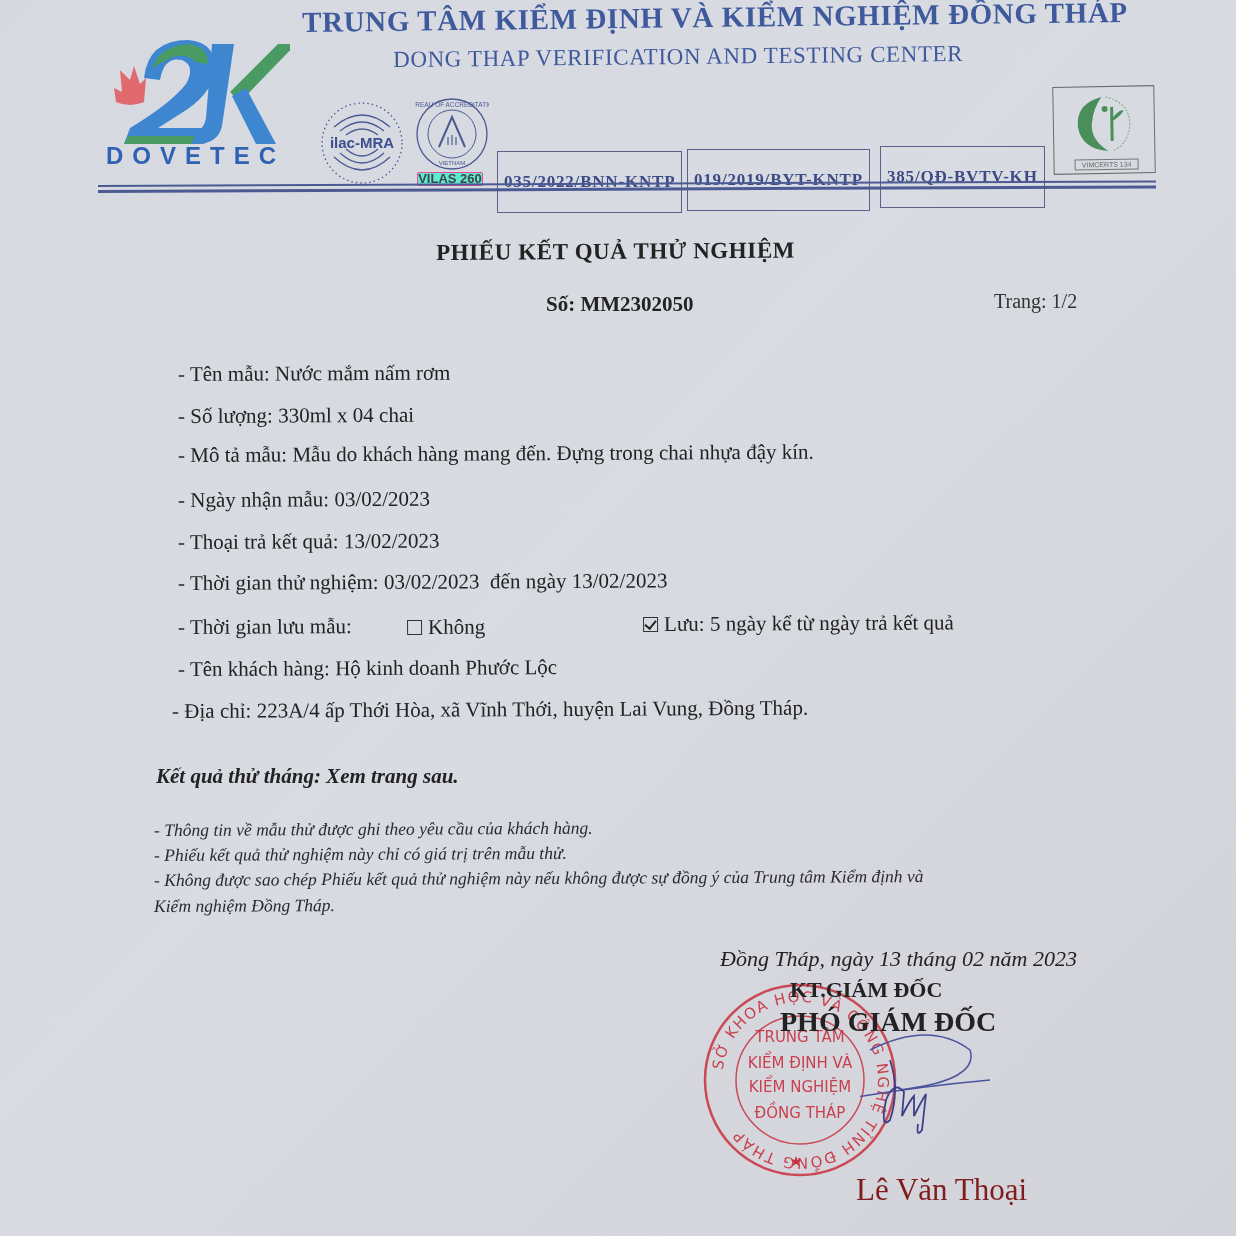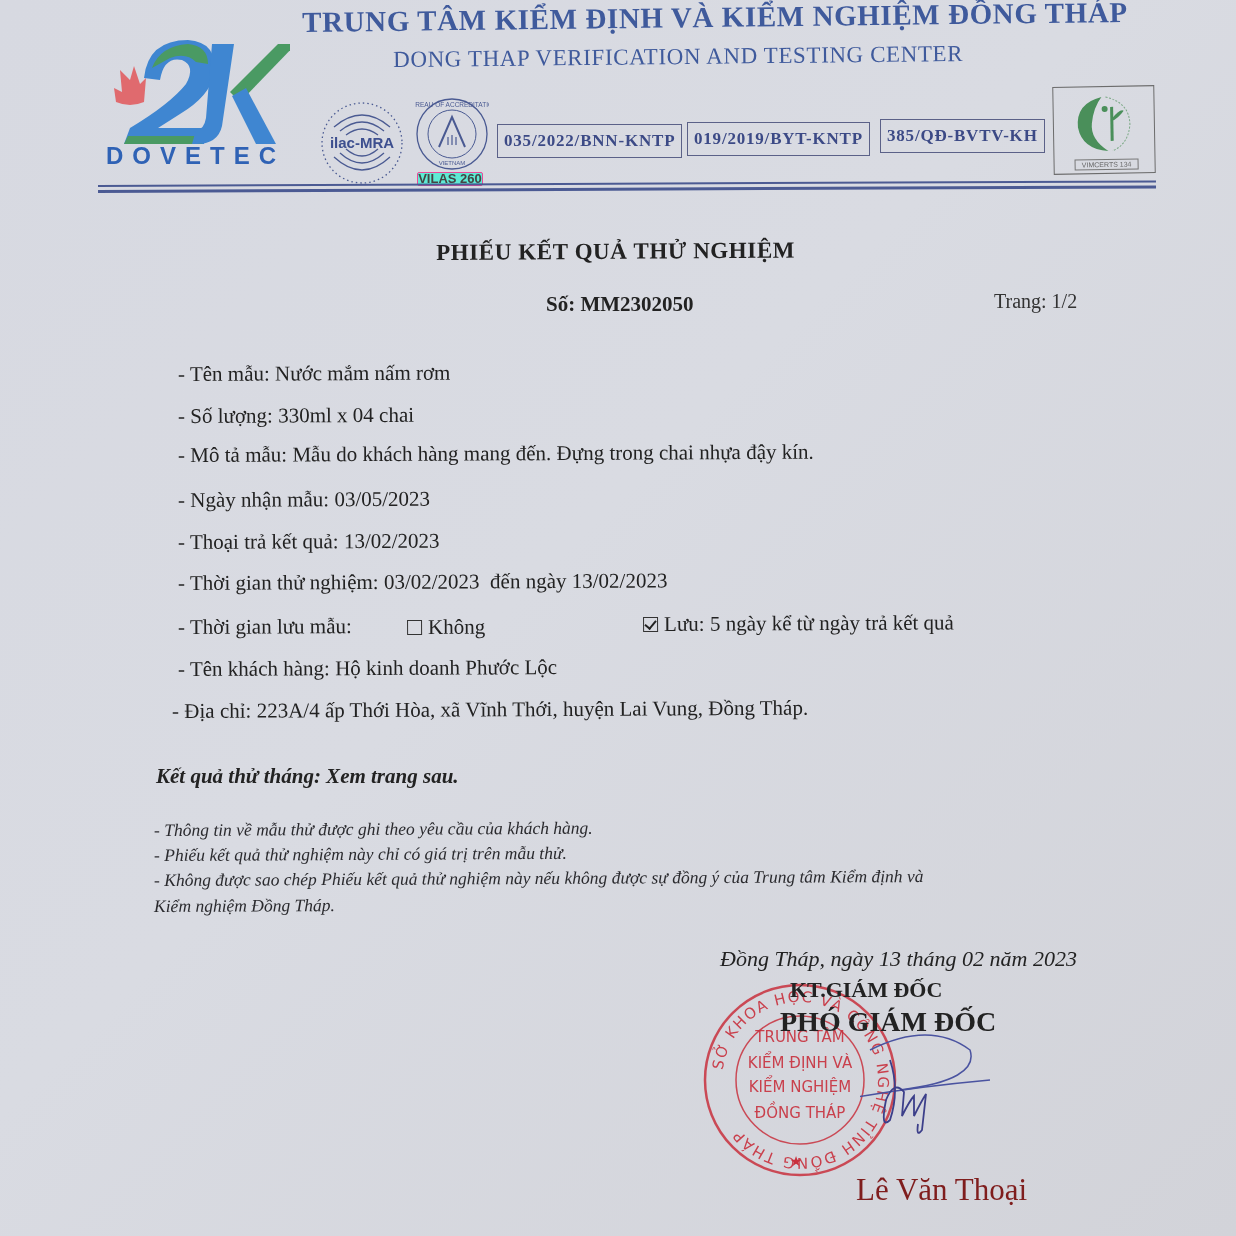--- a/index.html
+++ b/index.html
@@ -30,22 +30,22 @@
 
     
     #ilac { left: 316px; top: 97px; width: 92px; height: 92px; }
     #boa { left: 415px; top: 97px; width: 74px; height: 74px; }
     #vilas {
       left: 417px; top: 172px; width: 64px; height: 12px; border: 1px solid #ec4899; border-radius: 2px;
       font-family: "Liberation Sans", sans-serif; font-size: 13px; font-weight: bold; color: #444;
       text-align: center; line-height: 12px; background: #5eead4;
     }
     .cert-box {
-      position: absolute; border: 1.5px solid #5b6188; padding: 2px 6px; height: 28px; line-height: 28px;
-      font-size: 17px; font-weight: bold; color: #3c4a86; letter-spacing: 0.8px; white-space: nowrap;
+      position: absolute; border: 1.5px solid #5b6188; padding: 16px 6px; height: 28px; line-height: 28px;
+      font-size: 17px; font-weight: bold; color: #3c4a86; letter-spacing: 0.8px; white-space: nowrap; margin-top: 27px;
     }
     #cert-0 { left: 497px; top: 124px; }
     #cert-1 { left: 687px; top: 122px; }
     #cert-2 { left: 880px; top: 119px; }
 
     #vimcerts-box {
       left: 1053px; top: 86px; width: 100px; height: 86px; border: 1px solid #6c6c6c;
       transform: rotate(-1deg);
     }
     #vimcerts-label {
@@ -172,21 +172,21 @@
 <div class="info" style="left:178px;top:404px">
   <span>- Số lượng:</span>
   <span>330ml x 04 chai</span>
 </div>
 <div class="info" style="left:178px;top:443px">
   <span>- Mô tả mẫu:</span>
   <span>Mẫu do khách hàng mang đến. Đựng trong chai nhựa đậy kín.</span>
 </div>
 <div class="info" style="left:178px;top:488px">
   <span>- Ngày nhận mẫu:</span>
-  <span>03/05/2023</span>
+  <span>03/02/2023</span>
 </div>
 <div class="info" style="left:178px;top:530px">
   <span>- Thoại trả kết quả:</span>
   <span>13/02/2023</span>
 </div>
 <div class="info" style="left:178px;top:571px;white-space:pre"><span>- Thời gian thử nghiệm:</span> <span>03/02/2023  đến ngày 13/02/2023</span></div>
 
 <div class="info" style="left:178px;top:615px">- Thời gian lưu mẫu:</div>
 <div class="info" style="left:407px;top:615px">
   <span class="cb"></span><span>Không</span>

